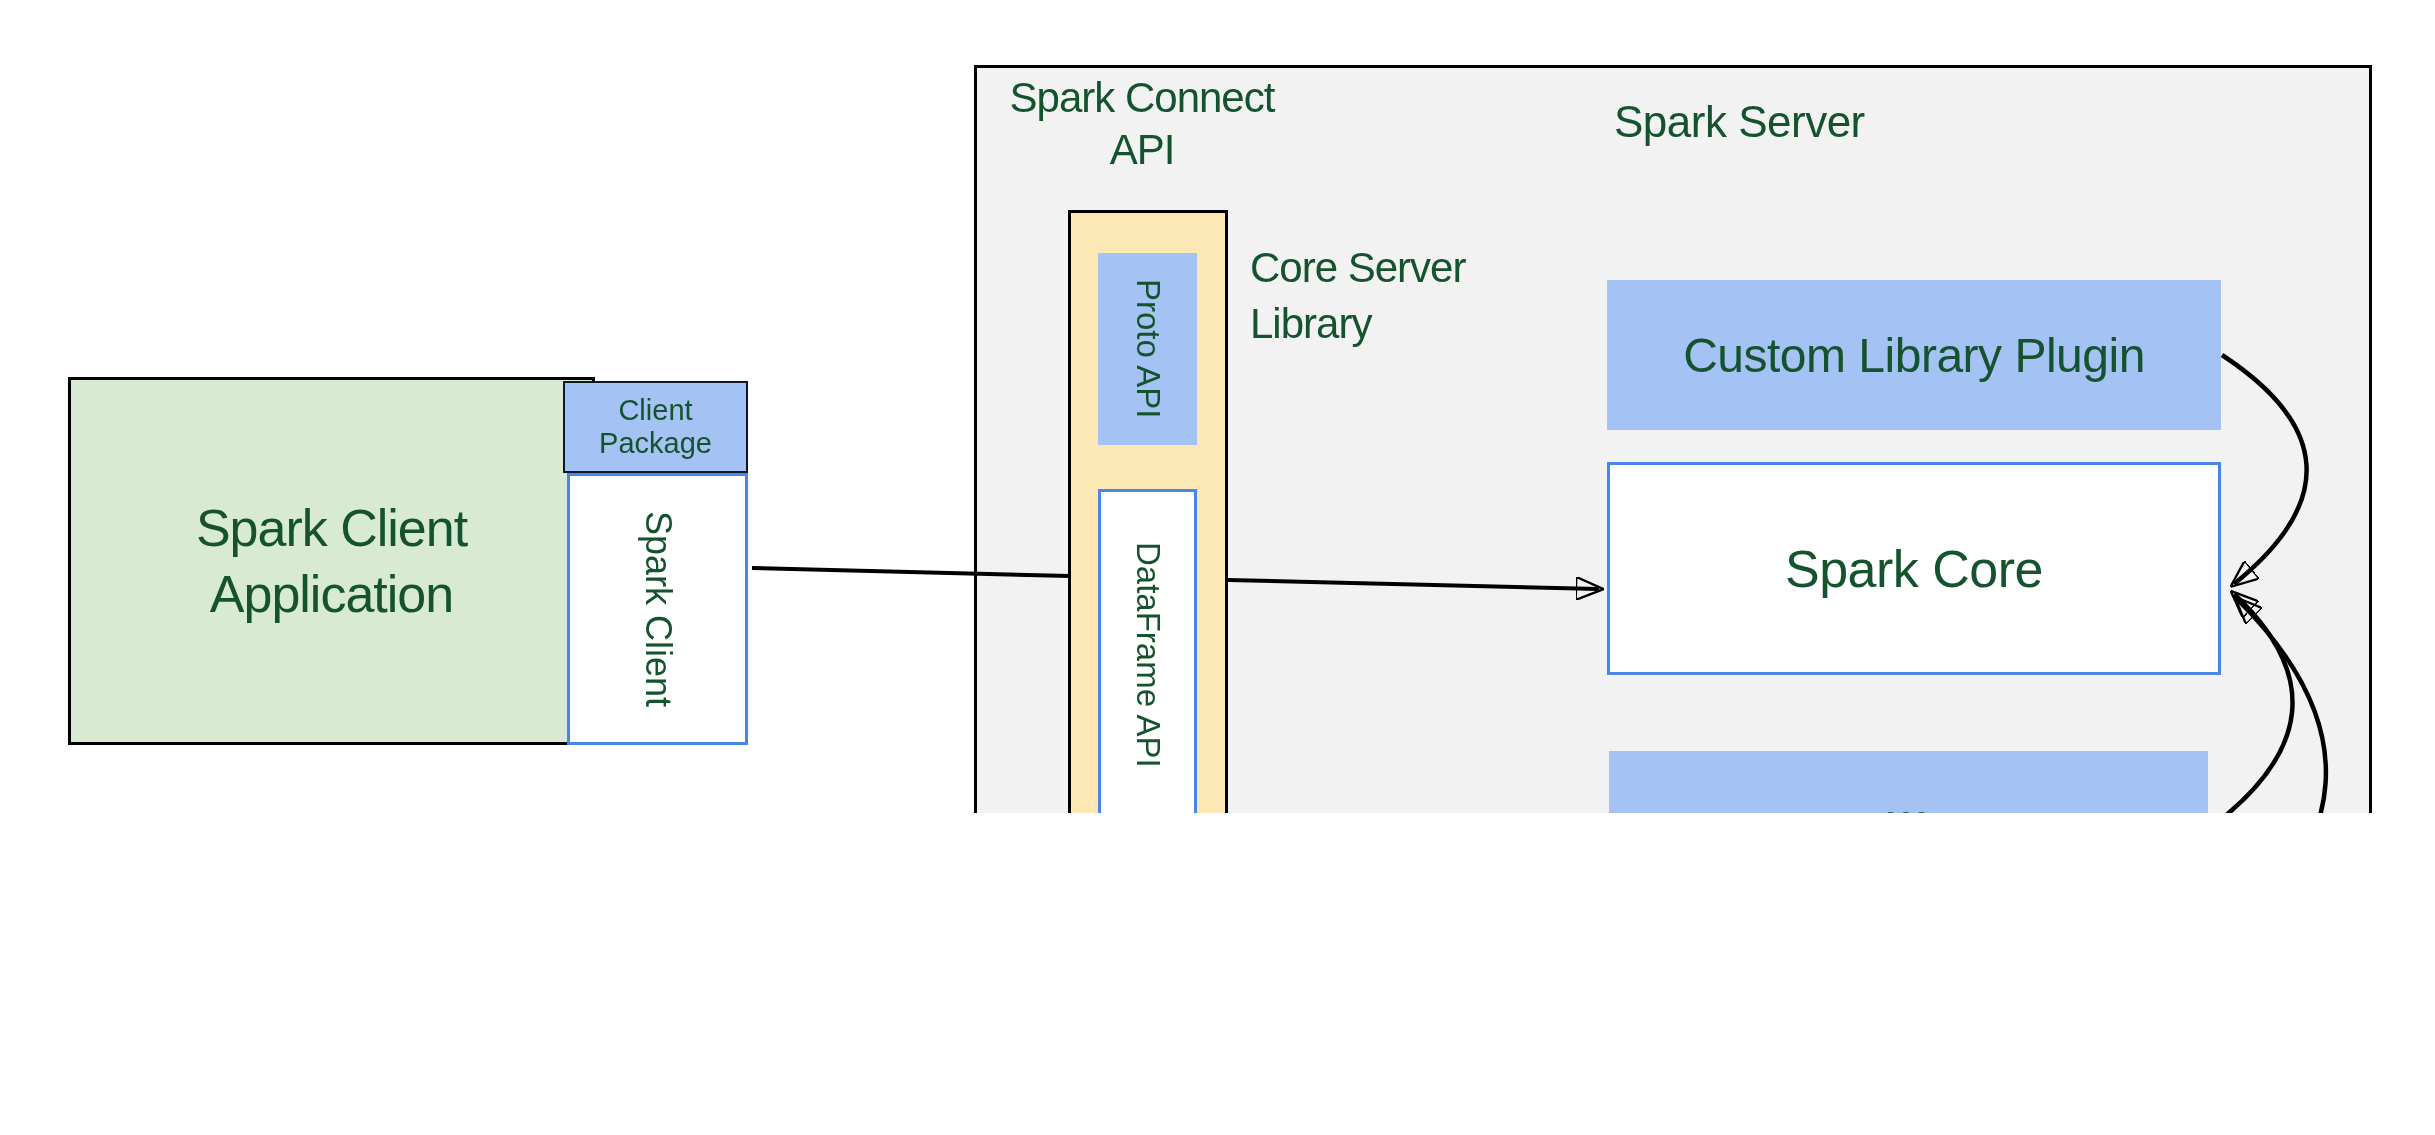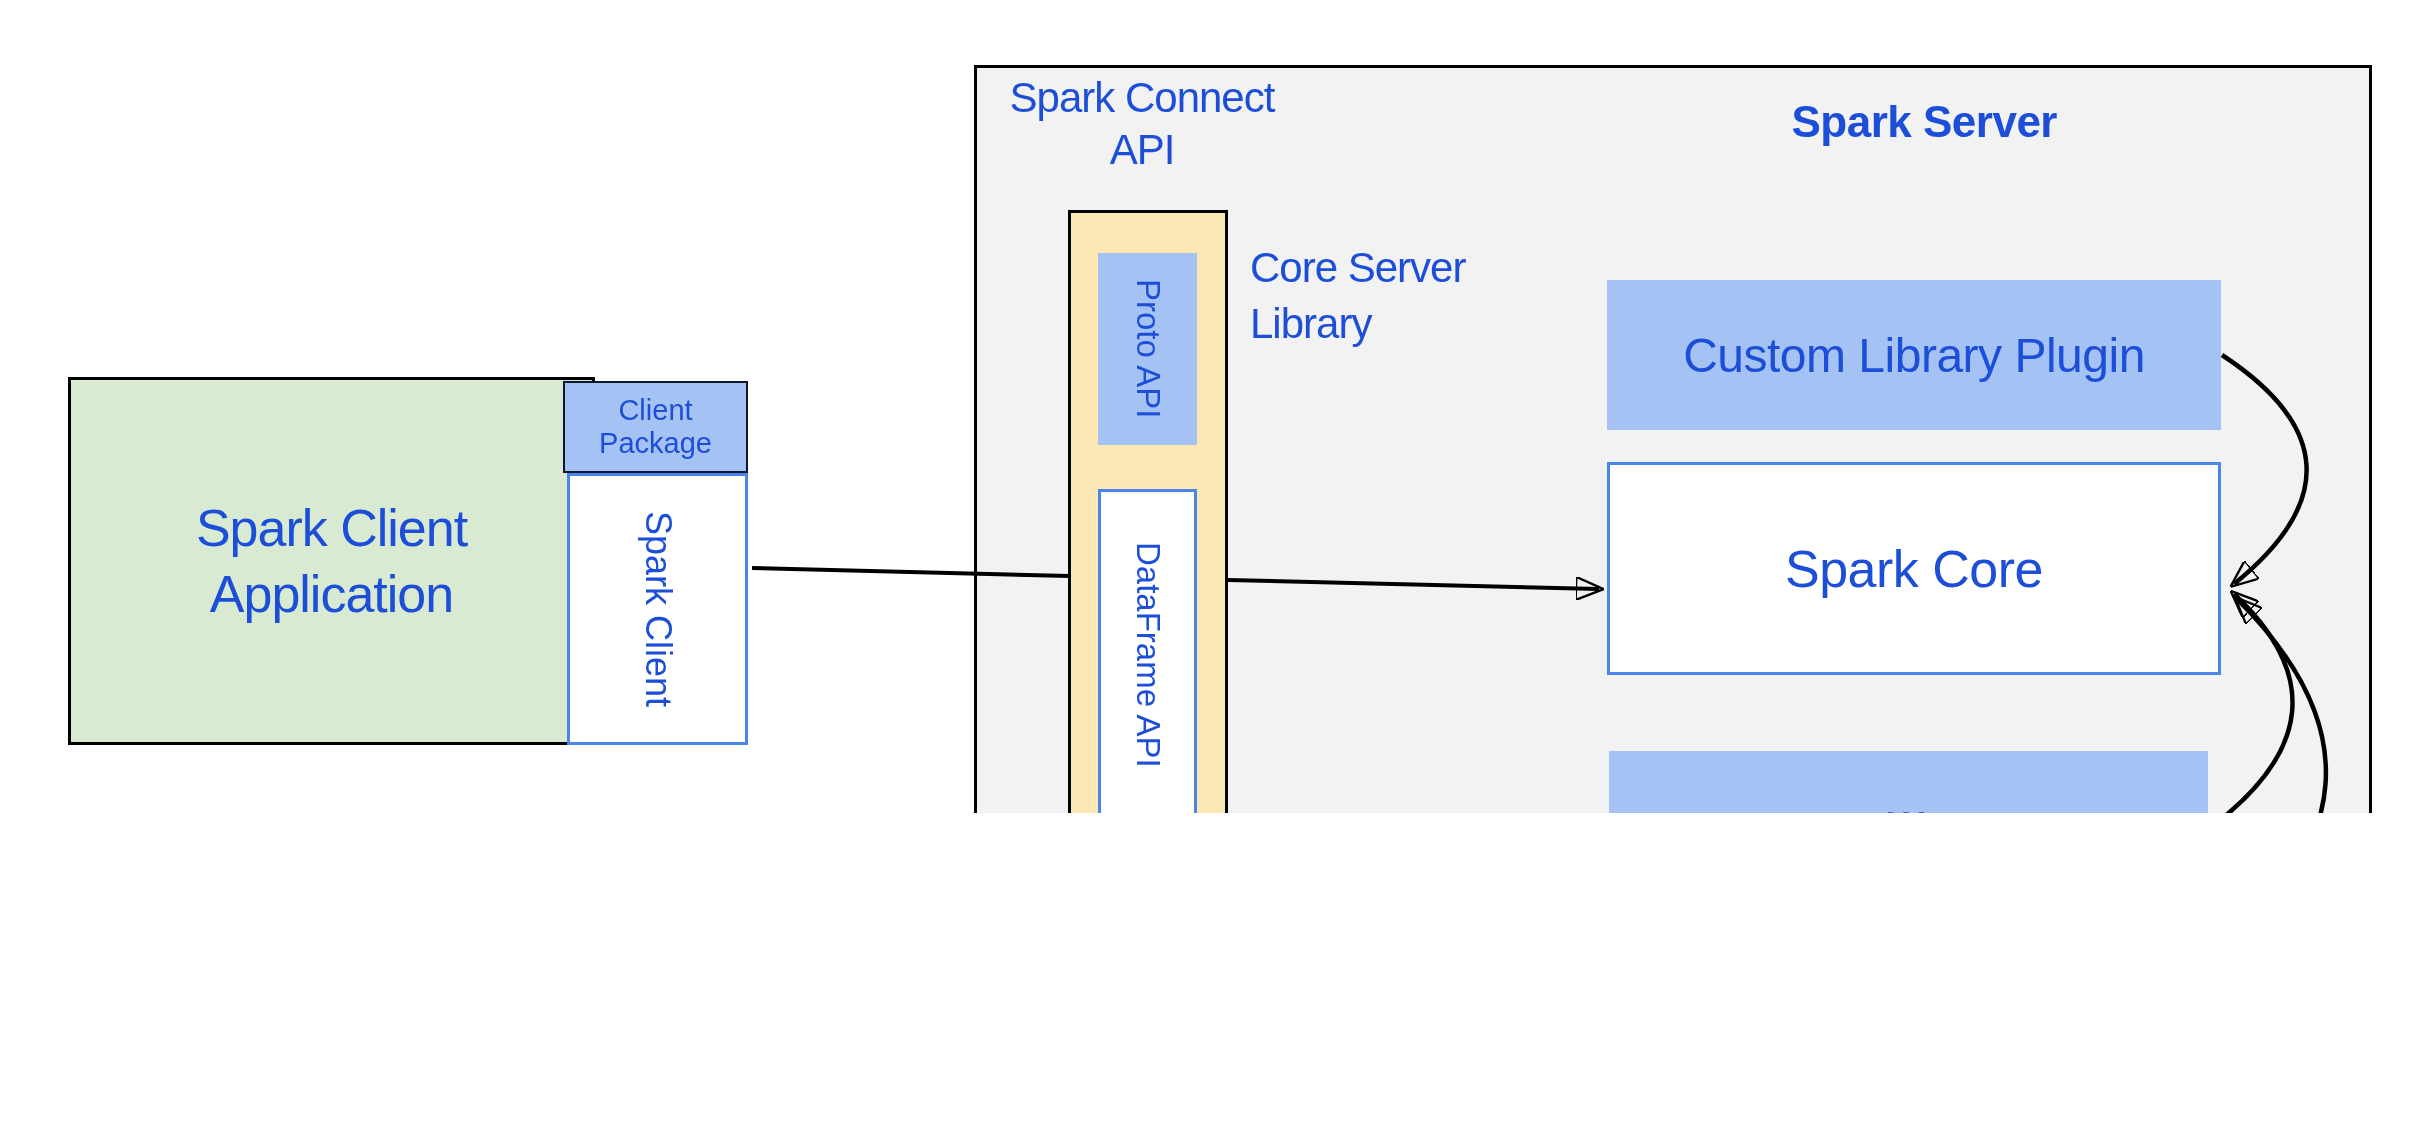--- a/index.html
+++ b/index.html
@@ -2,38 +2,38 @@
 <html style="--green: #d9ead3; --blue: #a4c2f4; --yellow: #fce8b4; --gray: #f2f2f2; --blue-border: #4a86e8; --black: #000000; --white: #ffffff;"><head>
 <meta charset="utf-8">
 <style>
   :root{
     --green:#d9ead3; --blue:#a4c2f4; --yellow:#fce8b4; --gray:#f2f2f2;
     --blue-border:#4a86e8; --black:#000000; --white:#ffffff;
   }
   html,body{margin:0;padding:0;background:#ffffff;}
   .canvas{
     position:relative; width:2435px; height:813px; background:#ffffff;
-    font-family:"Liberation Sans", sans-serif; color:#1d4ed8; overflow:hidden;
+    font-family:"Liberation Sans", sans-serif; color:#14532d; overflow:hidden;
   }
   .box{position:absolute; box-sizing:border-box;}
   .center{display:flex; align-items:center; justify-content:center; text-align:center;}
 
   
   .z0{z-index:0;} .z2{z-index:2;}
 
   
   .server-panel{left:974px; top:65px; width:1398px; height:1038px;
     background:var(--gray); border:3px solid var(--black);}
 
   
   .lbl{position:absolute; z-index:2;}
   .connect-api-label{left:992px; top:72px; width:300px; text-align:center;
     font-size:42px; line-height:52px; letter-spacing:-1px;}
-  .server-title{left:1657px; top:96px; width:400px; text-align:right;
-    font-size:44px; line-height:52px; font-weight:700; letter-spacing:-0.5px;}
+  .server-title{left:1614px; top:96px; width:400px; text-align:left;
+    font-size:44px; line-height:52px; font-weight:400; letter-spacing:-0.5px;}
   .library-caption{left:1250px; top:240px; width:285px; text-align:left;
     font-size:42px; line-height:56px; letter-spacing:-1px;}
 
   
   .client-app{left:68px; top:377px; width:527px; height:368px;
     background:var(--green); border:3px solid var(--black);
     font-size:52px; line-height:66px; letter-spacing:-1px;}
   .client-app .wrap{width:330px;}
   .client-package{left:563px; top:381px; width:185px; height:92px;
     background:var(--blue); border:2px solid #0f172a;

